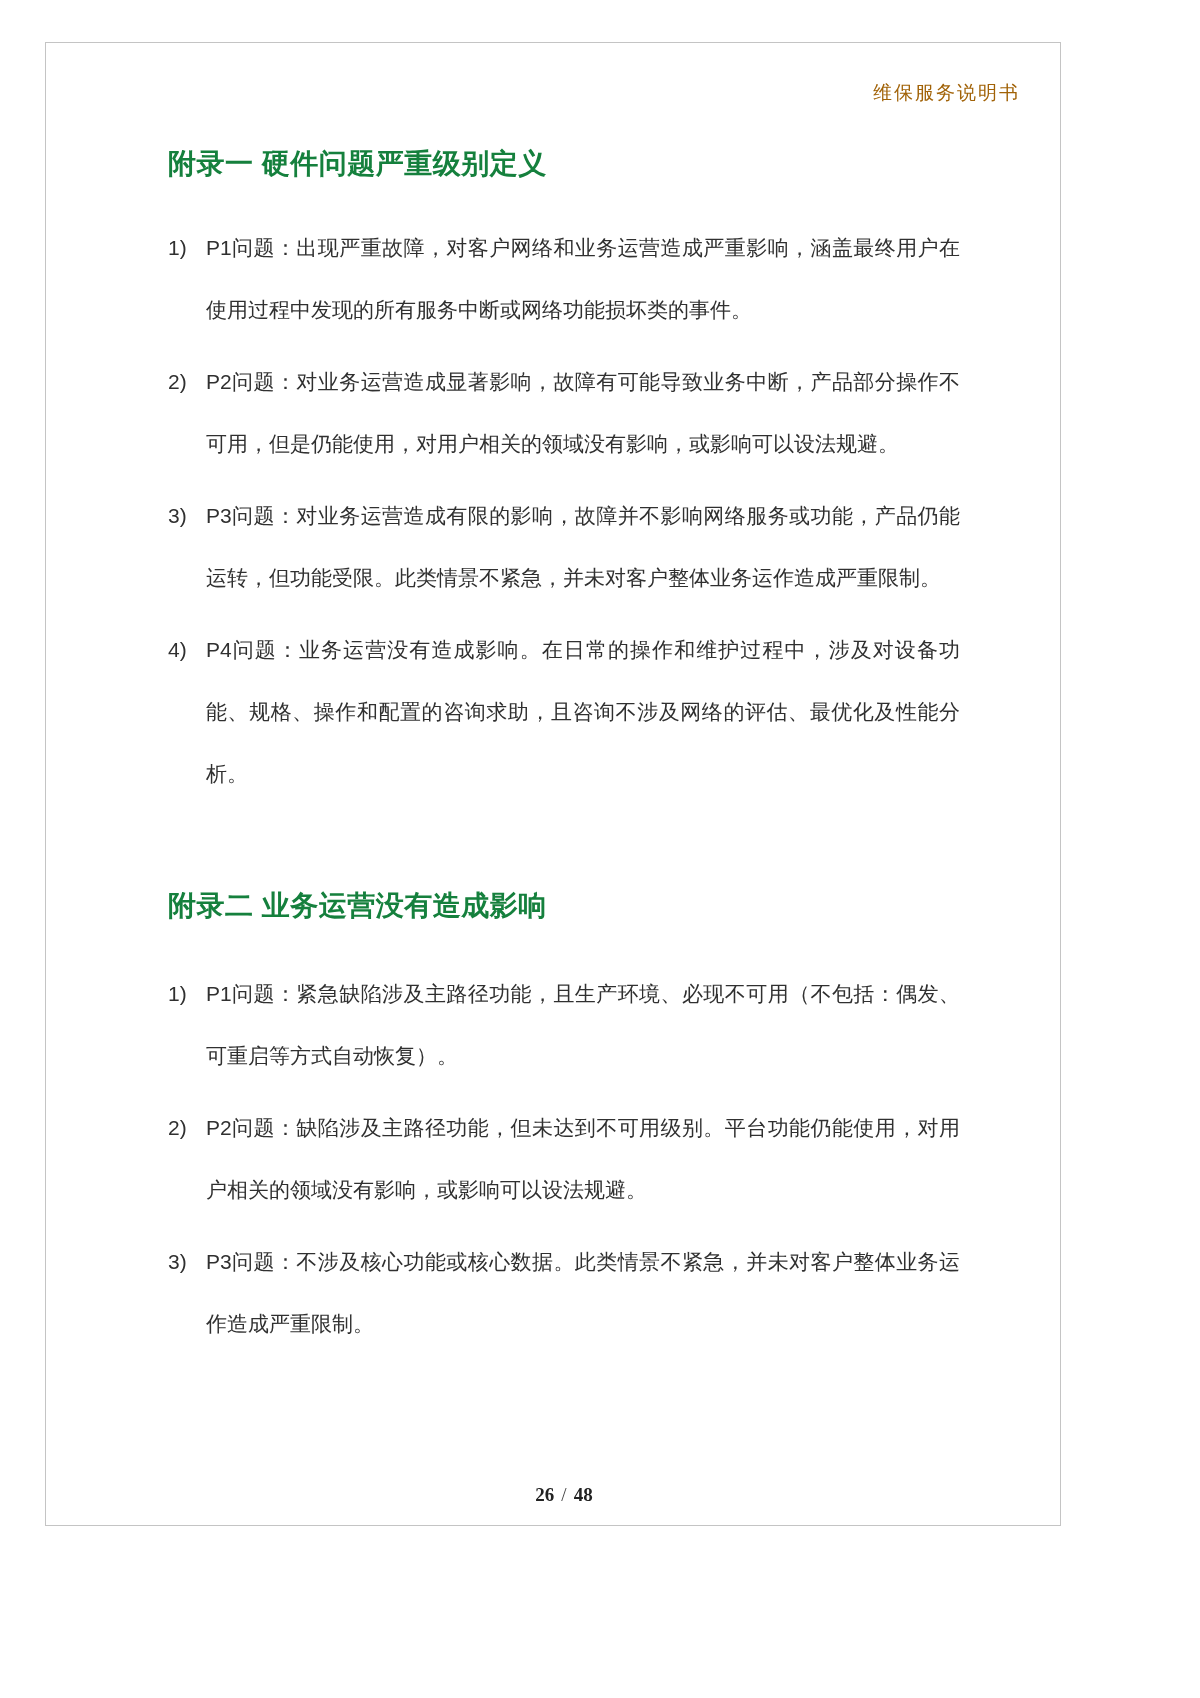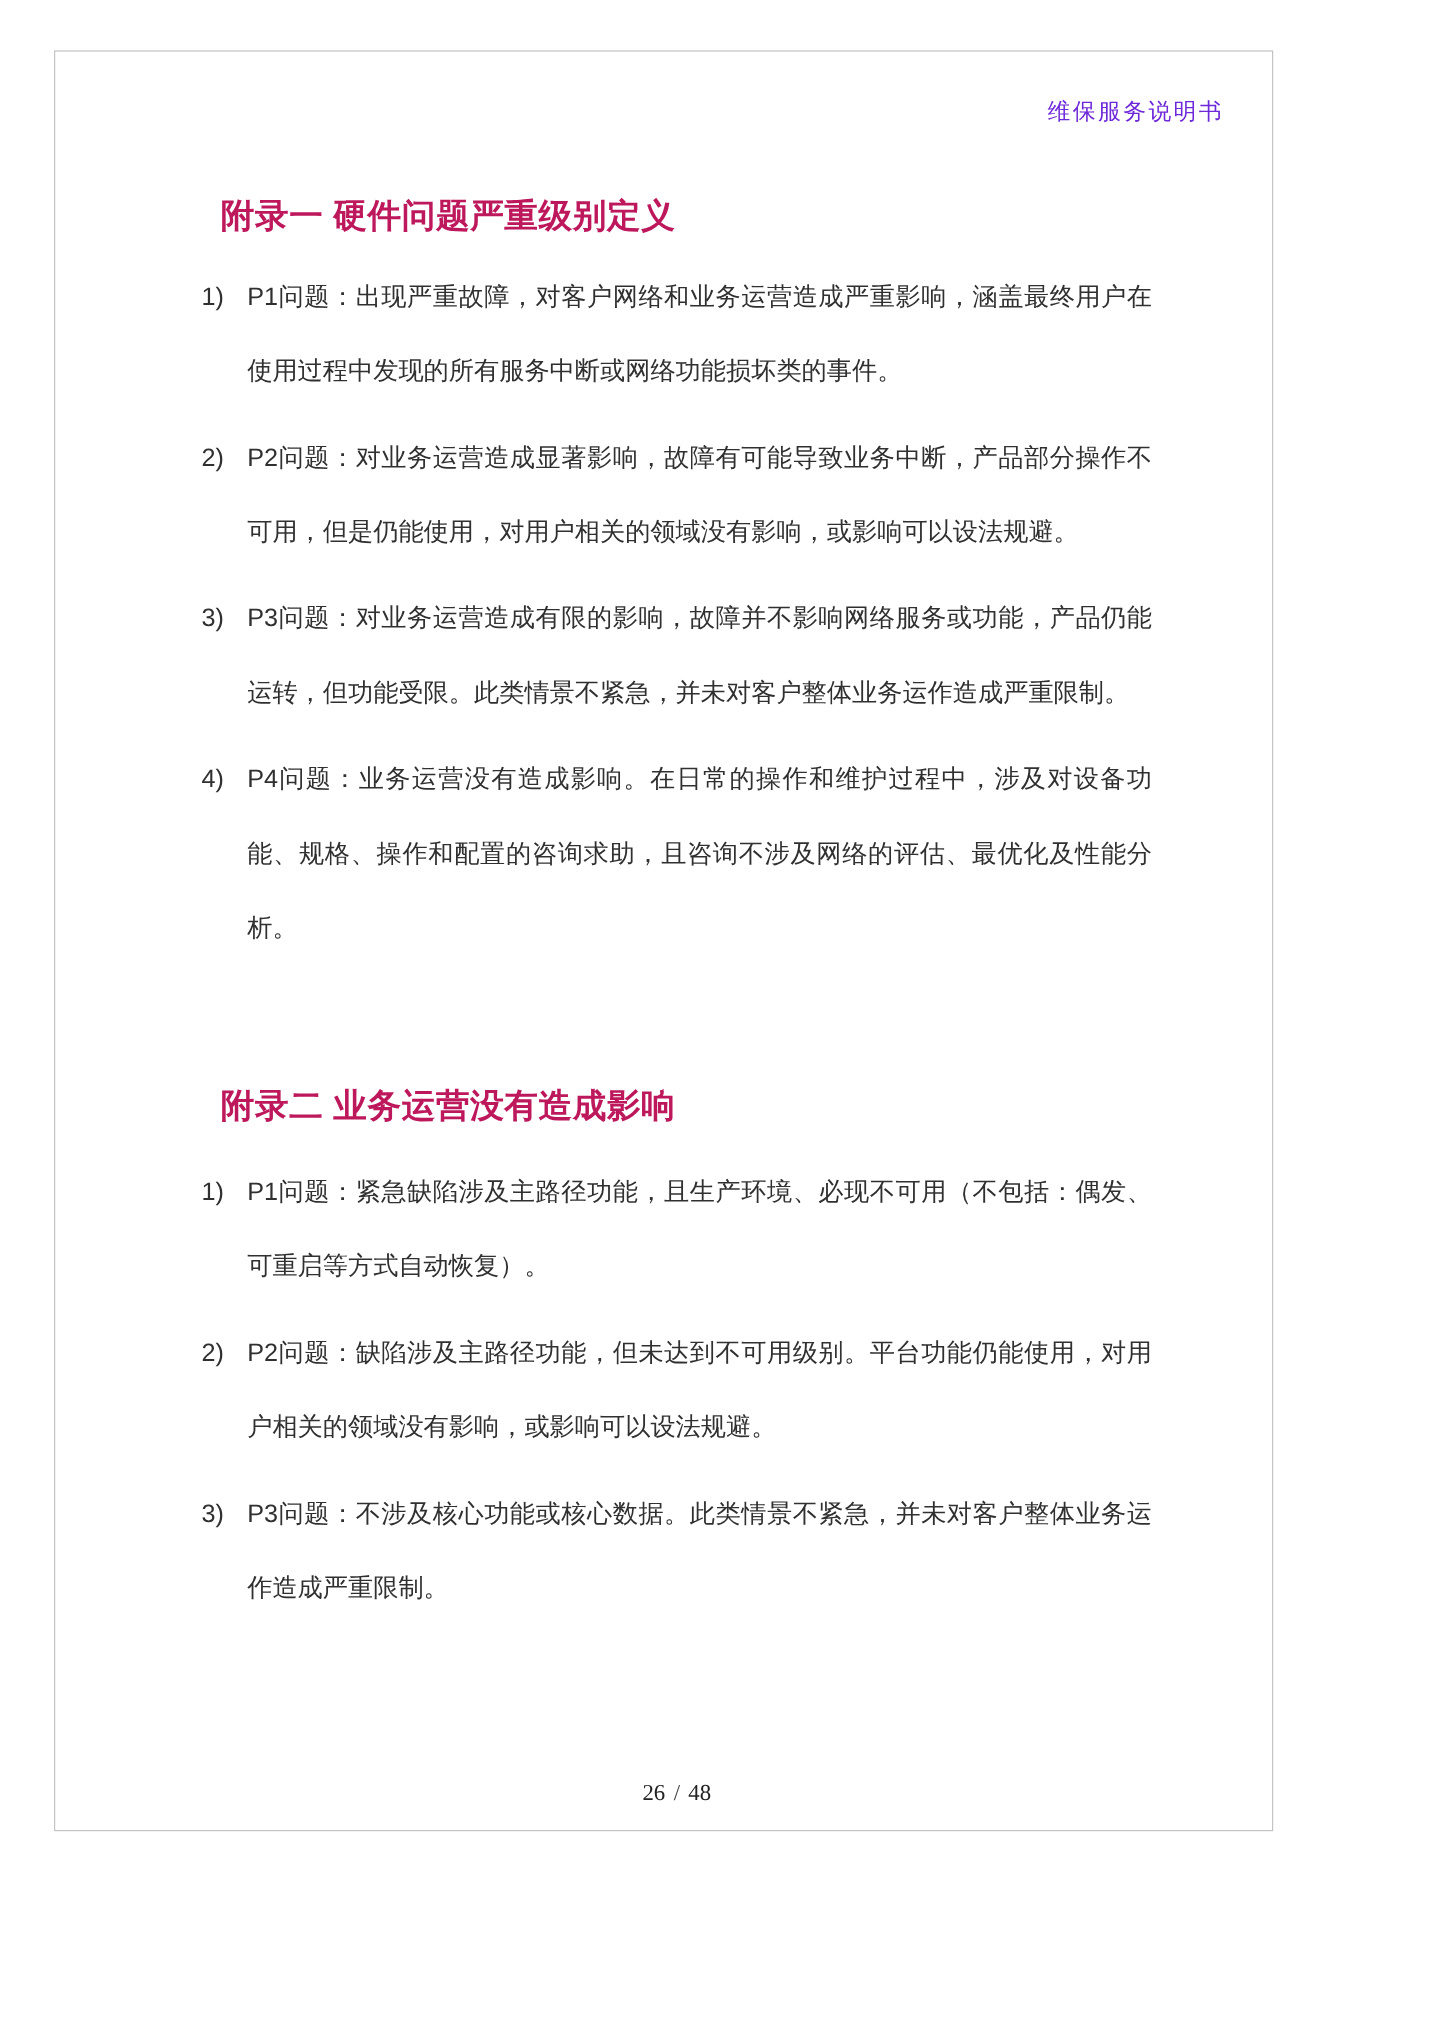--- a/index.html
+++ b/index.html
@@ -25,36 +25,36 @@
     box-sizing: border-box;
     pointer-events: none;
   }
   .doc-header {
     position: absolute;
     top: 80px;
     right: 180px;
     font-family: "Liberation Serif", "DejaVu Serif", serif;
     font-size: 19px;
     letter-spacing: 2px;
-    color: #6d28d9;
+    color: #a16207;
   }
   .content {
     position: absolute;
     left: 168px;
     top: 0;
     width: 792px;
   }
   .h1 {
     position: absolute;
     left: 0;
-    margin: 16px;
+    margin: 0;
     font-size: 28px;
     line-height: 36px;
     font-weight: 700;
-    color: #be185d;
+    color: #15803d;
     letter-spacing: 0.5px;
     white-space: nowrap;
   }
   .h1-a { top: 146px; }
   .h1-b { top: 888px; }
   .list {
     position: absolute;
     left: 0;
     width: 792px;
     margin: 0;
@@ -83,21 +83,21 @@
   .doc-footer {
     position: absolute;
     left: 168px;
     top: 1484px;
     width: 792px;
     text-align: center;
     font-family: "Liberation Serif", "DejaVu Serif", serif;
     font-size: 19px;
     color: #222222;
   }
-  .doc-footer .pg-num { font-weight: 400; }
+  .doc-footer .pg-num { font-weight: 700; }
   .doc-footer .pg-sep { font-weight: 400; padding: 0 7px; color: #444444; }
 </style>
 </head>
 <body>
 
 <div class="page">
   <div class="frame"></div>
 
   <div class="doc-header">维保服务说明书</div>
 

